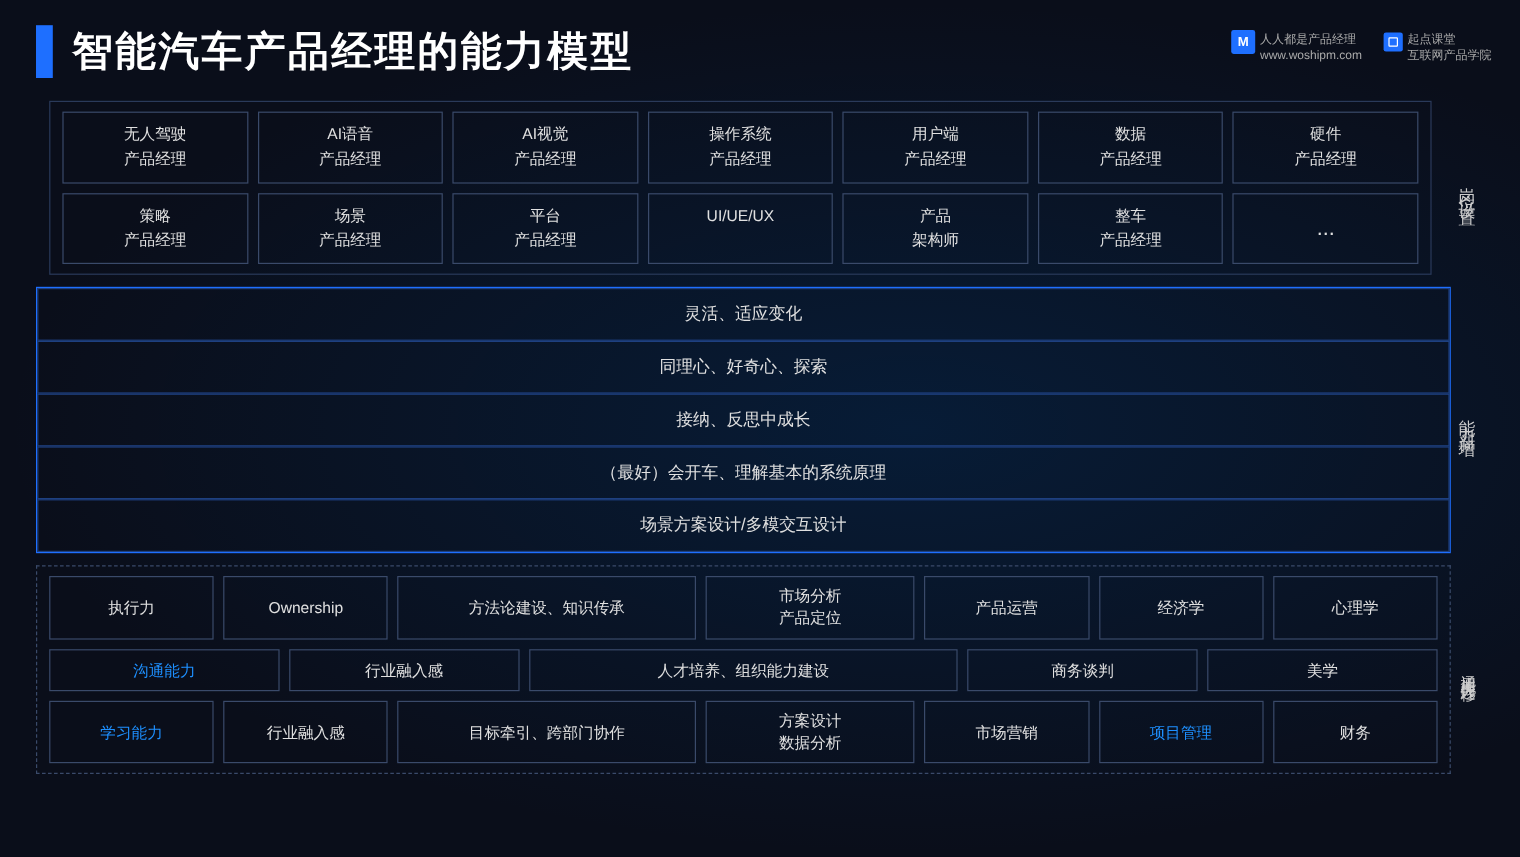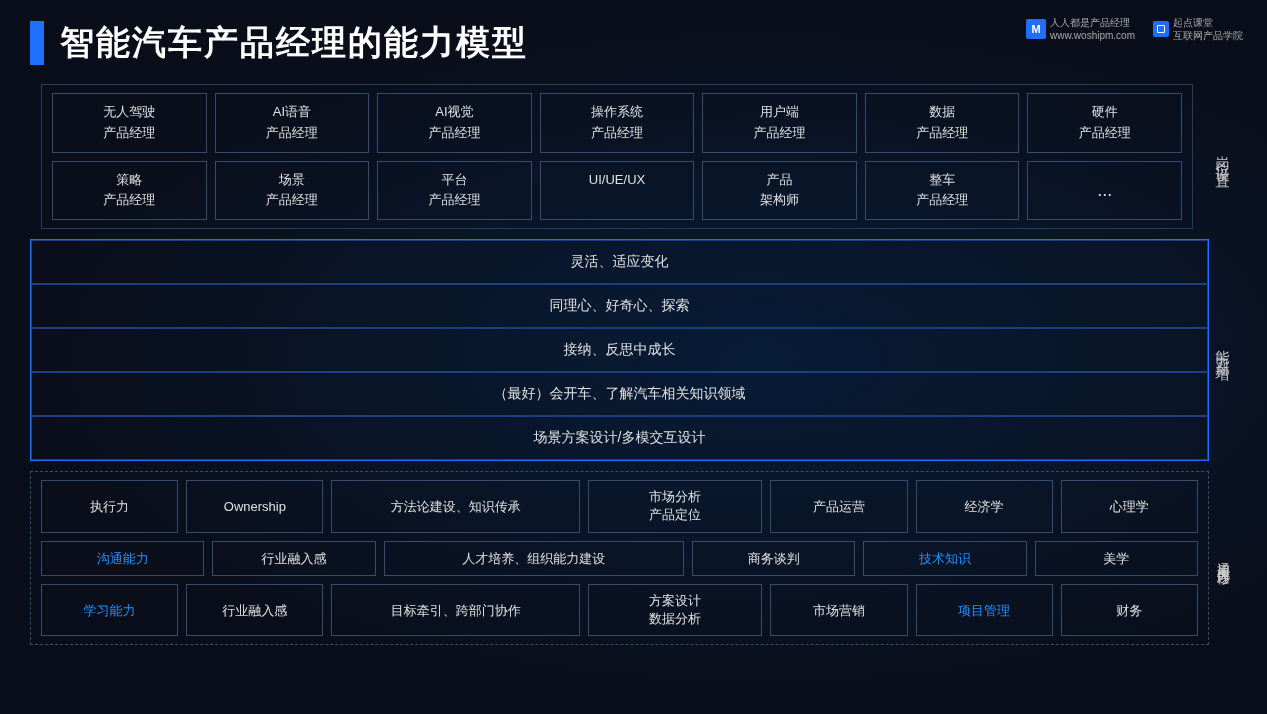--- a/index.html
+++ b/index.html
@@ -58,20 +58,21 @@
       right: 24px;
       display: flex;
       align-items: center;
       gap: 10px;
     }
 
     .logo-text {
       font-size: 10px;
       color: #aaa;
       line-height: 1.3;
+      margin-top: 11px;
     }
 
     .positions-grid {
       display: flex;
       flex-direction: column;
       gap: 8px;
     }
 
     .positions-row {
       display: flex;
@@ -237,21 +238,21 @@
         </div>
         <div class="right-label-pos">岗位设置</div>
       </div>
 
       <div style="display:flex;gap:0;">
         <div style="flex:1;">
           <div class="abilities-grid">
             <div class="ability-cell top">灵活、适应变化</div>
             <div class="ability-cell top">同理心、好奇心、探索</div>
             <div class="ability-cell top">接纳、反思中成长</div>
-            <div class="ability-cell">（最好）会开车、了解汽车相关知识领域</div>
+            <div class="ability-cell">（最好）会开车、理解基本的系统原理</div>
             <div class="ability-cell">场景方案设计/多模交互设计</div>
           </div>
         </div>
         <div class="right-label-pos">能力新增</div>
       </div>
 
       <div style="display:flex;gap:0;">
         <div style="flex:1;border:1.5px dashed #3a4a6a;padding:8px 10px;">
           <div class="general-grid">
 
@@ -263,21 +264,20 @@
               <div class="gen-cell narrow">产品运营</div>
               <div class="gen-cell narrow">经济学</div>
               <div class="gen-cell narrow">心理学</div>
             </div>
 
             <div class="general-row">
               <div class="gen-cell narrow highlight-blue">沟通能力</div>
               <div class="gen-cell narrow">行业融入感</div>
               <div class="gen-cell wide">人才培养、组织能力建设</div>
               <div class="gen-cell narrow">商务谈判</div>
-              <div class="gen-cell narrow highlight-blue">技术知识</div>
               <div class="gen-cell narrow">美学</div>
             </div>
 
             <div class="general-row">
               <div class="gen-cell narrow highlight-blue">学习能力</div>
               <div class="gen-cell narrow">行业融入感</div>
               <div class="gen-cell wide">目标牵引、跨部门协作</div>
               <div class="gen-cell medium" style="line-height:1.4;">方案设计<br>数据分析</div>
               <div class="gen-cell narrow">市场营销</div>
               <div class="gen-cell narrow highlight-blue">项目管理</div>

